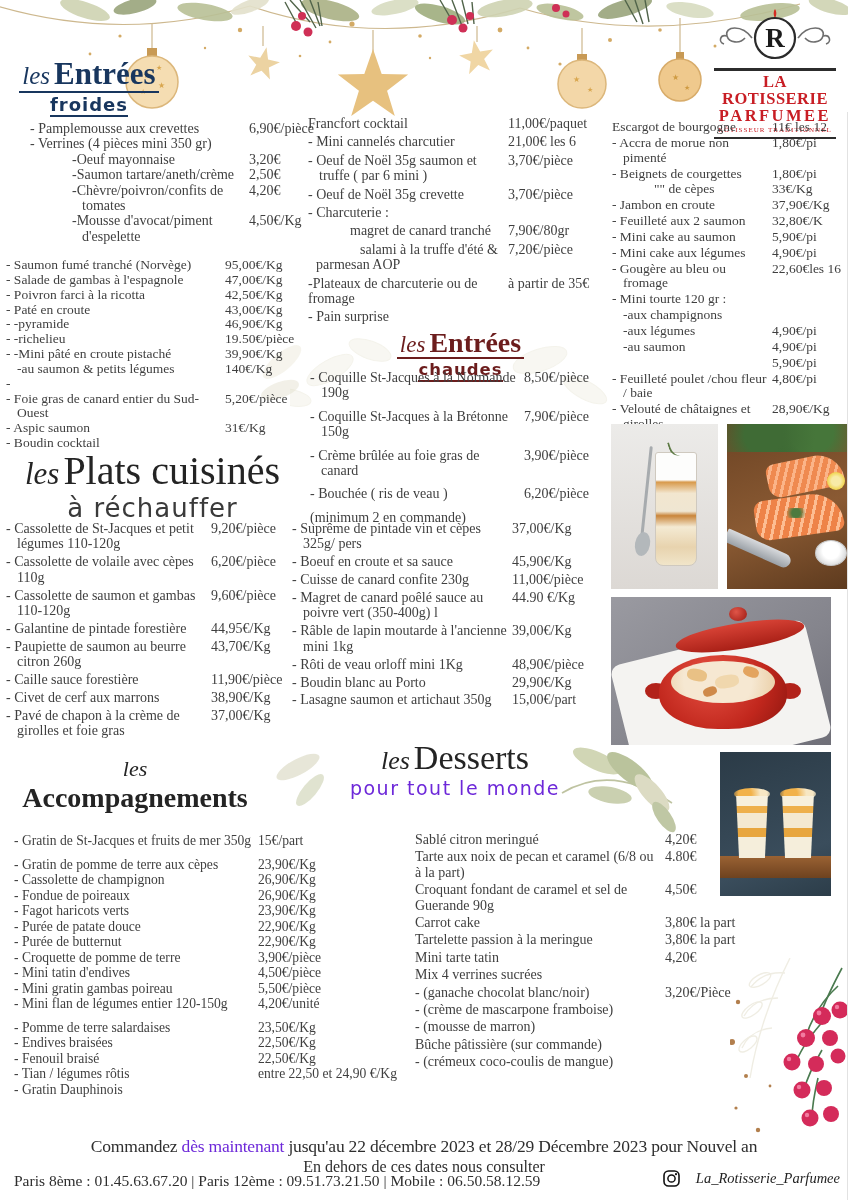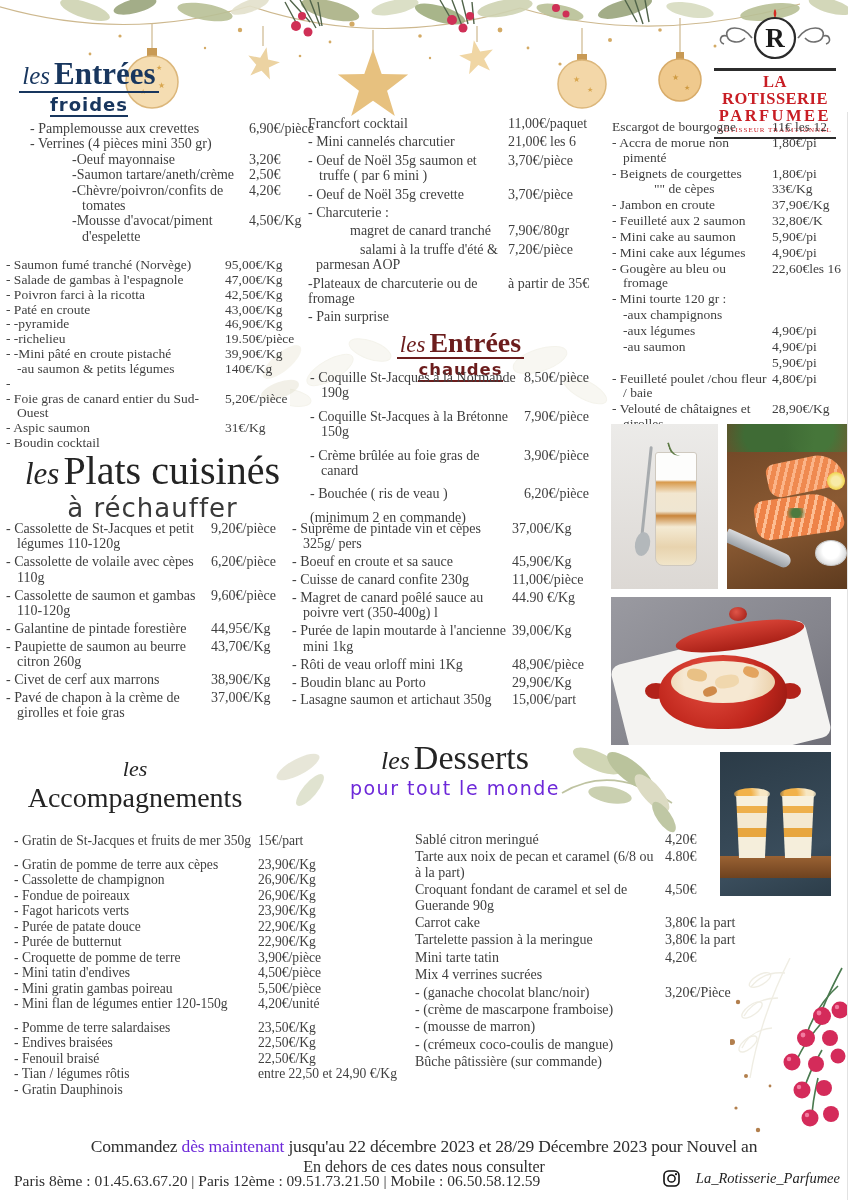--- a/index.html
+++ b/index.html
@@ -38,21 +38,21 @@
   #h-froides{left:4px;top:58px;width:170px;color:#18365e;}
   #h-froides .hscript{font-size:25px;} #h-froides .hmain{font-size:31px;}
   #h-froides .hsub{font-size:18px;letter-spacing:1px;}
   #h-chaudes{left:368px;top:328px;width:185px;color:#6c1d1d;}
   #h-chaudes .hscript{font-size:23px;} #h-chaudes .hmain{font-size:28px;}
   #h-chaudes .hsub{font-size:16.5px;letter-spacing:1px;}
   #h-plats{left:0px;top:450px;width:305px;color:#242424;}
   #h-plats .hscript{font-size:31px;} #h-plats .hmain{font-size:40px;font-weight:normal;}
   #h-plats .hsub{font-size:26px;font-weight:normal;color:#3a3a3a;letter-spacing:1px;}
   #h-accomp{left:10px;top:756px;width:250px;color:#242424;}
-  #h-accomp .hscript{font-size:22px;display:block;} #h-accomp .hmain{font-size:28px;font-weight:normal;}
+  #h-accomp .hscript{font-size:22px;display:block;} #h-accomp .hmain{font-size:28px;font-weight:bold;}
   #h-desserts{left:340px;top:740px;width:230px;color:#242424;}
   #h-desserts .hscript{font-size:26px;} #h-desserts .hmain{font-size:34px;font-weight:normal;}
   #h-desserts .hsub{font-size:19px;font-weight:normal;color:#6d28d9;letter-spacing:1.5px;}
 
   
   #logo{position:absolute;left:714px;top:8px;width:122px;text-align:center;}
   #logo .bar{height:2.5px;background:#2c2c2c;margin:2px 0;}
   #logo .bar2{height:2px;background:#2c2c2c;margin-top:3px;}
   #logo .t1{color:#c81d24;font-weight:bold;font-size:16.5px;letter-spacing:0.5px;line-height:1.05;margin-top:2px;}
   #logo .t2{color:#c81d24;font-weight:bold;font-size:16.5px;letter-spacing:2.5px;line-height:1.05;}
@@ -536,20 +536,24 @@
     </div>
     <div class="mrow">
       <span class="mi">- Galantine de pintade forestière</span>
       <span class="mp">44,95€/Kg</span>
     </div>
     <div class="mrow">
       <span class="mi">- Paupiette de saumon au beurre citron 260g</span>
       <span class="mp">43,70€/Kg</span>
     </div>
     <div class="mrow">
+      <span class="mi">- Caille sauce forestière</span>
+      <span class="mp">11,90€/pièce</span>
+    </div>
+    <div class="mrow">
       <span class="mi">- Civet de cerf aux marrons</span>
       <span class="mp">38,90€/Kg</span>
     </div>
     <div class="mrow">
       <span class="mi">- Pavé de chapon à la crème de girolles et foie gras</span>
       <span class="mp">37,00€/Kg</span>
     </div>
   </div>
 <div class="mlist" id="pc-col2" style="left:292px;top:521px;width:322px;--pw:102px;">
     <div class="mrow">
@@ -562,21 +566,21 @@
     </div>
     <div class="mrow">
       <span class="mi">- Cuisse de canard confite 230g</span>
       <span class="mp">11,00€/pièce</span>
     </div>
     <div class="mrow">
       <span class="mi">- Magret de canard poêlé sauce au poivre vert (350-400g) l</span>
       <span class="mp">44.90 €/Kg</span>
     </div>
     <div class="mrow">
-      <span class="mi">- Purée de lapin moutarde à l'ancienne mini 1kg</span>
+      <span class="mi">- Râble de lapin moutarde à l'ancienne mini 1kg</span>
       <span class="mp">39,00€/Kg</span>
     </div>
     <div class="mrow">
       <span class="mi">- Rôti de veau orloff mini 1Kg</span>
       <span class="mp">48,90€/pièce</span>
     </div>
     <div class="mrow">
       <span class="mi">- Boudin blanc au Porto</span>
       <span class="mp">29,90€/Kg</span>
     </div>
@@ -685,26 +689,26 @@
       <span class="mp">3,20€/Pièce</span>
     </div>
     <div class="mrow">
       <span class="mi">- (crème de mascarpone framboise)</span>
       <span class="mp"></span>
     </div>
     <div class="mrow">
       <span class="mi">- (mousse de marron)</span>
       <span class="mp"></span>
     </div>
+    <div class="mrow out">
+      <span class="mi">Bûche pâtissière (sur commande)</span>
+      <span class="mp"></span>
+    </div>
     <div class="mrow">
       <span class="mi">- (crémeux coco-coulis de mangue)</span>
-      <span class="mp"></span>
-    </div>
-    <div class="mrow out">
-      <span class="mi">Bûche pâtissière (sur commande)</span>
       <span class="mp"></span>
     </div>
   </div>
 
 <div class="photo" id="photo-verrine">
   <div class="spoonh"></div>
     <div class="spoonb"></div>
   <div class="glass"></div>
   <div class="sprig"></div>
 </div>

